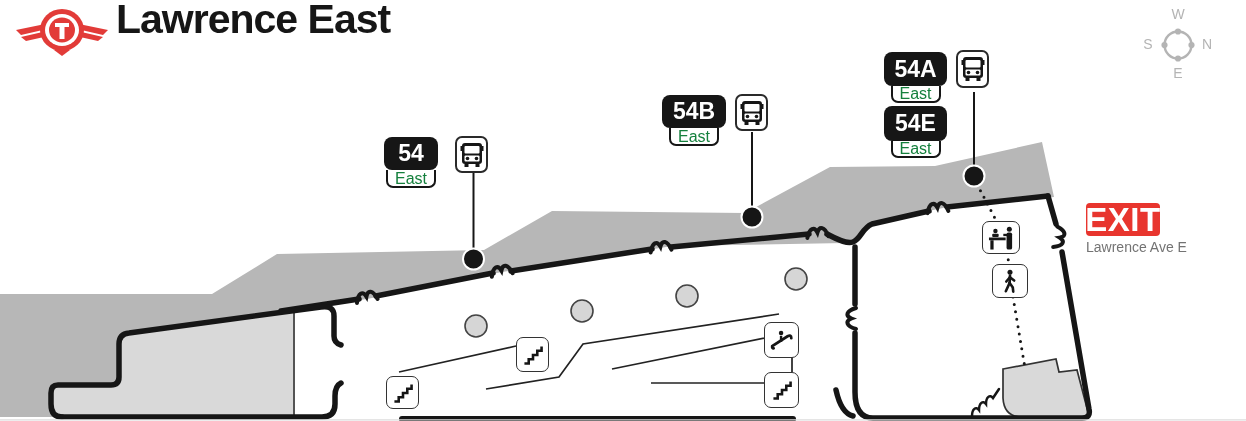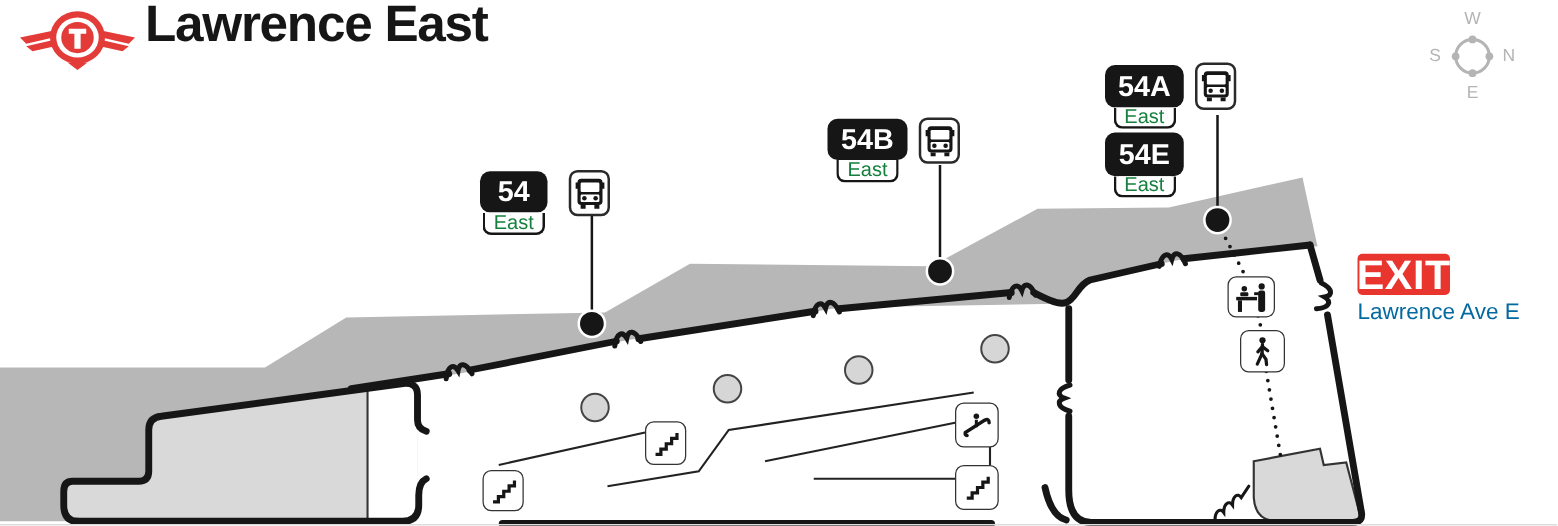--- a/index.html
+++ b/index.html
@@ -27,21 +27,21 @@
     background:#fff;border:2px solid #2a2a2a;border-radius:7px;
     display:flex;align-items:center;justify-content:center;box-sizing:border-box;
   }
   .icon-frame.thin{border-width:1.6px;border-color:#333;}
   
   #exit-sign{
     left:1086px;top:203px;width:74px;height:33px;background:#e8352e;color:#fff;
     font-weight:bold;font-size:33px;border-radius:4px;display:flex;
     align-items:center;justify-content:center;letter-spacing:0.5px;
   }
-  #exit-street{left:1086px;top:239px;font-size:18px;color:#0369a1;white-space:nowrap;}
+  #exit-street{left:1086px;top:239px;font-size:14px;color:#737373;white-space:nowrap;}
   svg{display:block;}
 </style>
 </head>
 <body>
 
 <div id="stage">
 
   <svg class="abs" style="left:0;top:0" width="1246" height="421" viewBox="0 0 1246 421">
     <defs>
       <path id="notch" d="M-11,4 C-8,-6 -3,-7 -0.5,-0.5 C2,-7 7,-6 10,4" fill="none" stroke="#161616" stroke-width="4" stroke-linecap="round"></path>

